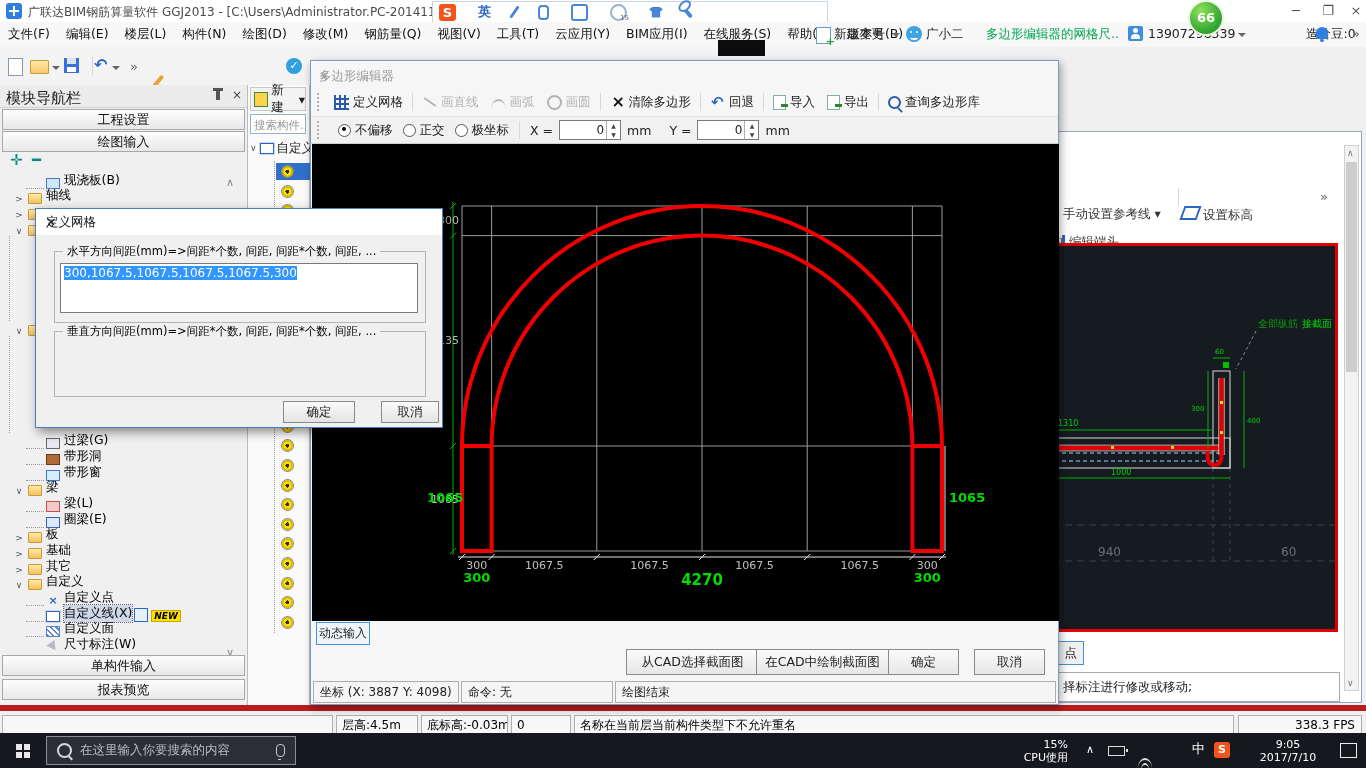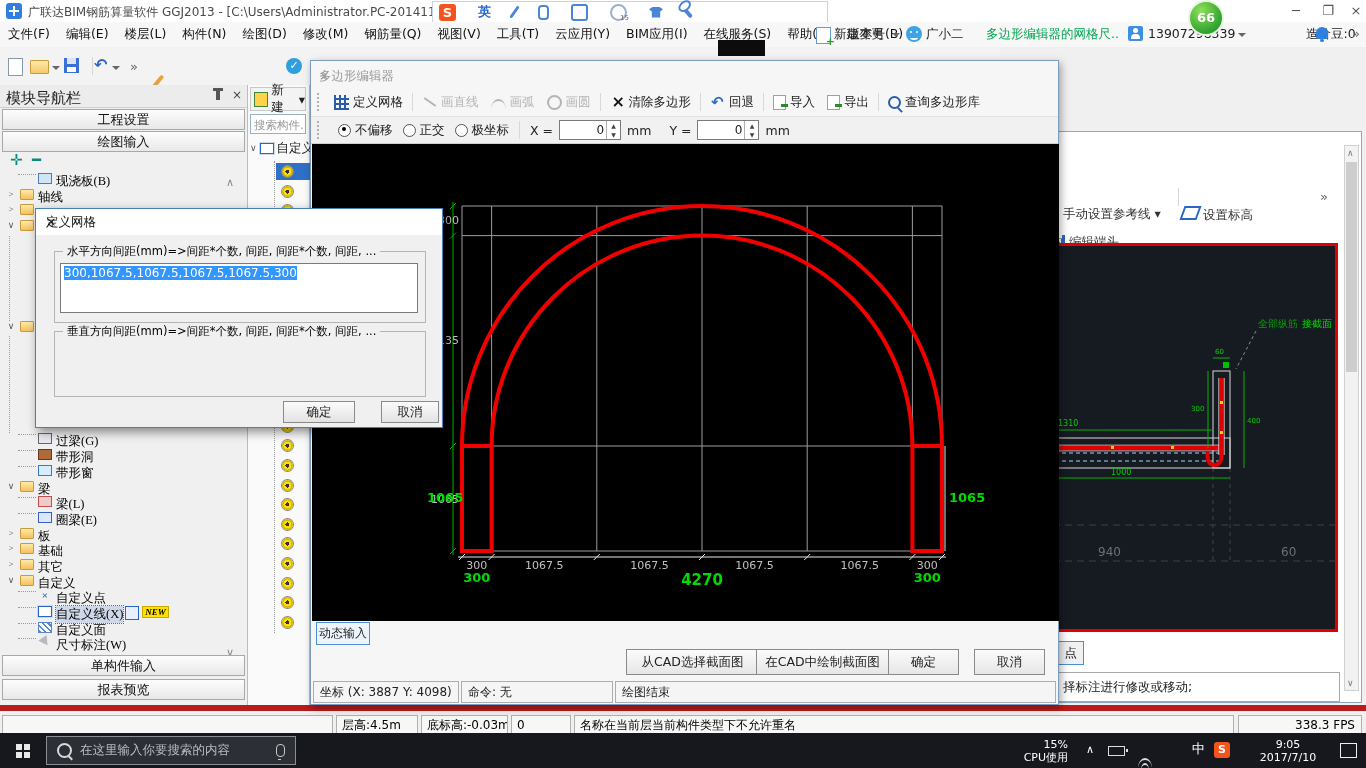--- a/index.html
+++ b/index.html
@@ -62,21 +62,21 @@
   .blue-down{display:inline-block;width:0;height:0;border-left:5px solid transparent;border-right:5px solid transparent;border-top:8px solid #2f7fe0;vertical-align:middle;}
   
   #navpanel{left:0;top:85px;width:248px;height:620px;background:#f0f0f0;border-right:1px solid #bcbcbc;box-sizing:border-box;}
   #nav-header{left:0;top:0;width:247px;height:22px;background:#ececec;border-bottom:1px solid #cfcfcf;}
   #nav-title{left:6px;top:4px;font-size:15px;color:#222;}
   .pin{width:4px;height:9px;background:#555;position:relative;}
   .pin:before{content:"";position:absolute;top:-3px;left:-3px;width:10px;height:3px;background:#555;}
   .navbtn{left:2px;width:243px;height:21px;background:linear-gradient(#fdfdfd,#e8e8e8);border:1px solid #a8a8a8;box-sizing:border-box;text-align:center;line-height:19px;font-size:13px;color:#111;}
   .expico{font-weight:bold;color:#0a8a7a;font-size:15px;}
   #navtree{left:0;top:88px;width:232px;height:479px;overflow:hidden;}
-  .trow{display:flex;align-items:flex-start;height:15.7px;padding-left:4px;font-family:Liberation Serif, serif;}
+  .trow{display:flex;align-items:flex-end;height:15.7px;padding-left:12px;}
   .trow .arr{width:14px;font-size:9px;color:#555;text-align:center;flex:none;}
   .trow .lbl{font-size:12.5px;color:#000;margin-left:4px;white-space:nowrap;}
   .trow.sel .lbl{background:#cfd8e8;outline:1px dotted #667;}
   .tico{flex:none;width:14px;height:11px;margin-left:2px;box-sizing:border-box;}
   .tico.folder{background:linear-gradient(#ffe9a8,#f2c25e);border:1px solid #c89a3c;border-radius:1px;}
   .tico.slab{background:#cfe6f8;border:1px solid #4a7ebb;}
   .tico.lintel{background:#e8e8f0;border:1px solid #666;}
   .tico.hole{background:#b06a3a;border:1px solid #6a3a18;}
   .tico.window{background:#d6ecff;border:1px solid #3a78c8;}
   .tico.beam{background:#f2c9c9;border:1px solid #c05050;}

